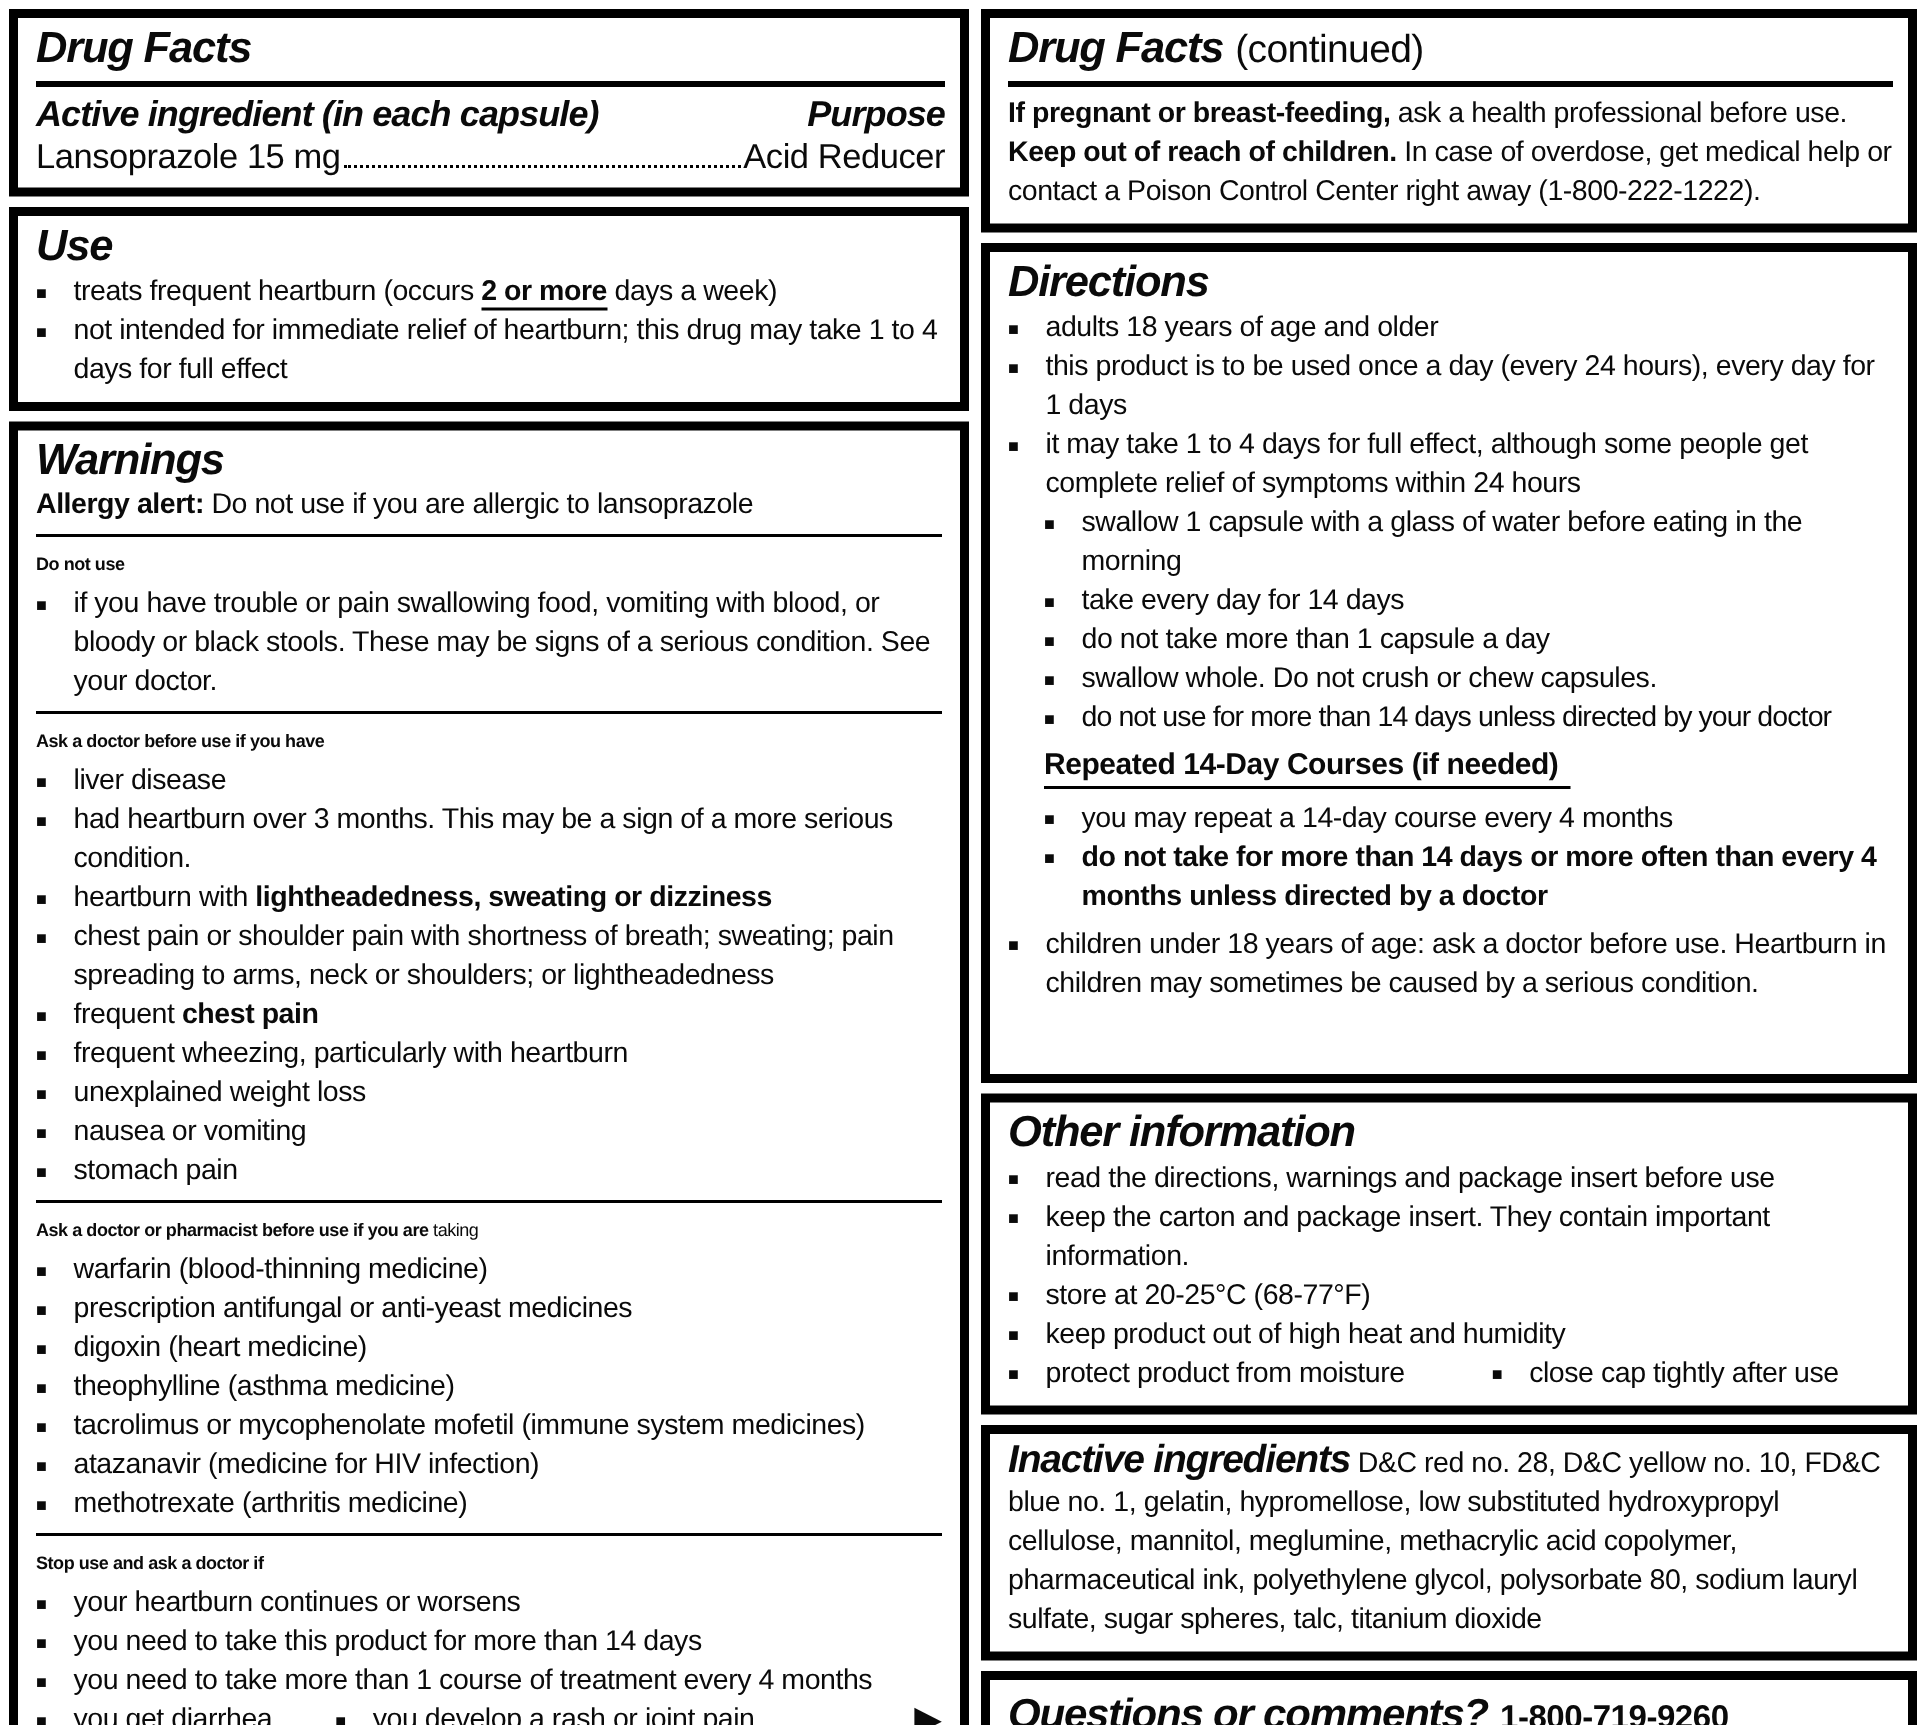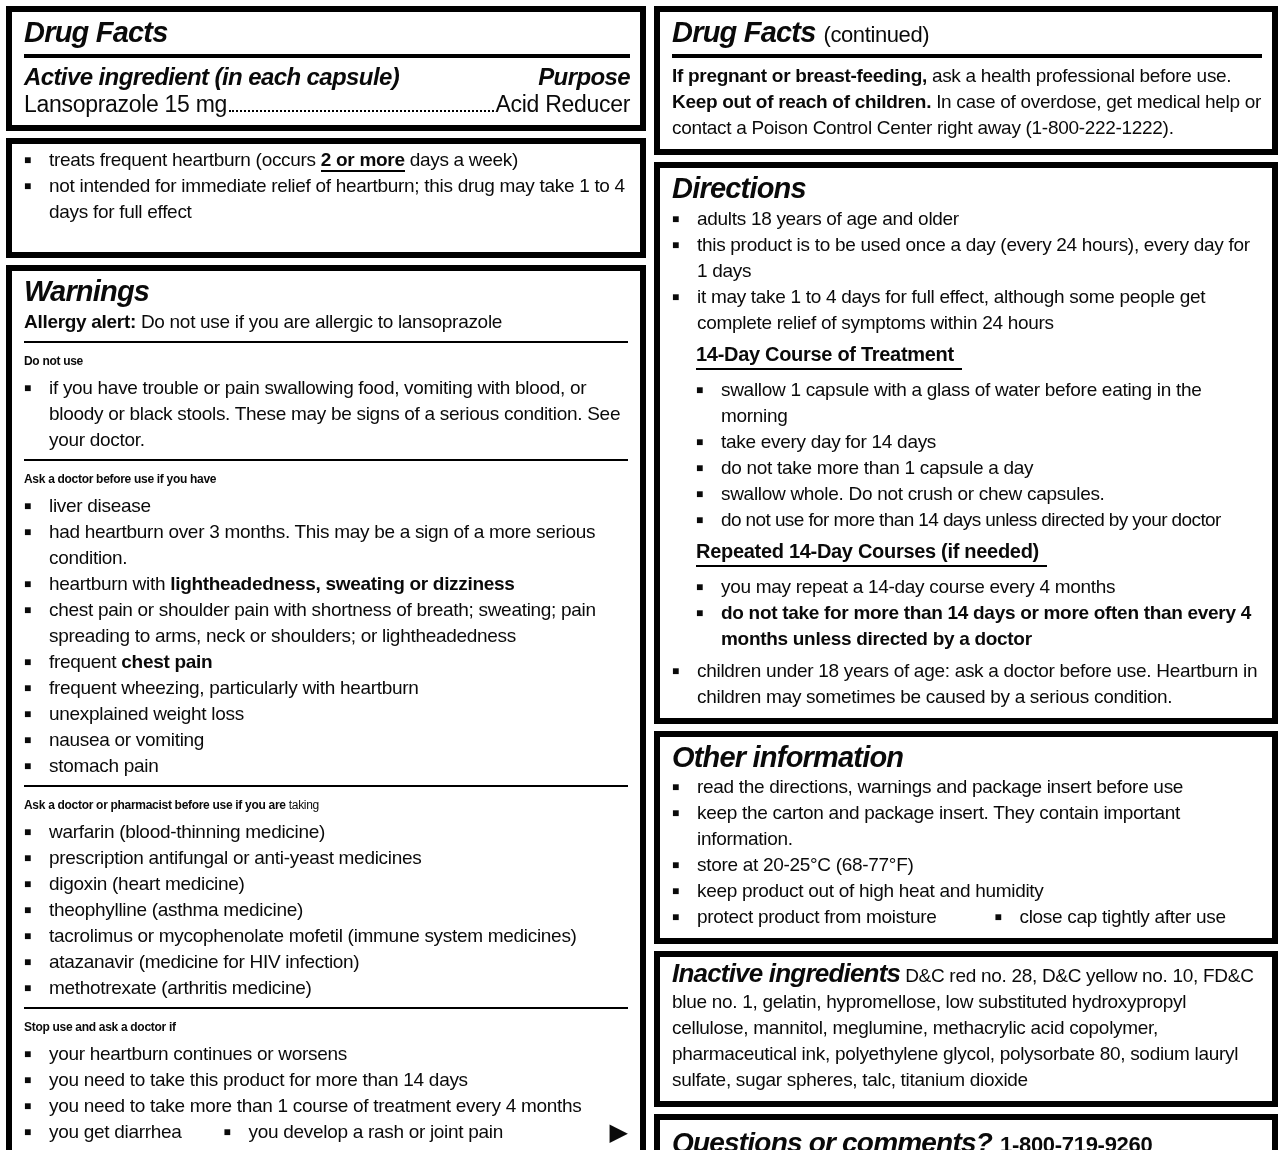--- a/index.html
+++ b/index.html
@@ -16,21 +16,21 @@
 
   .box { border: 6px solid #000; background: #fff; padding: 3px 10px 8px 12px; }
 
   .title {
     font-style: italic; font-weight: bold;
     font-size: 29px; letter-spacing: -0.8px;
     margin: 0; line-height: 1.2;
   }
   .rule-after { border-bottom: 4px solid #000; padding-bottom: 4px; margin-bottom: 5px; }
   .title-line { display: flex; align-items: baseline; }
-  .title-cont { font-style: normal; font-weight: normal; font-size: 22px; letter-spacing: -0.4px; margin-left: 8px; }
+  .title-cont { font-style: normal; font-weight: normal; font-size: 26px; letter-spacing: -0.4px; margin-left: 8px; }
 
   .body-text, p.pg, .li-text, .marker { font-size: 19px; letter-spacing: -0.3px; line-height: 26px; }
   p.pg { margin: 0; }
   .b { font-weight: bold; }
 
   .ai-row {
     display: flex; justify-content: space-between;
     font-weight: bold; font-style: italic; font-size: 24px; letter-spacing: -0.6px;
     margin: 1px 0 0;
   }
@@ -87,20 +87,21 @@
         <span>Purpose</span>
       </div>
       <div class="leader-row">
         <span>Lansoprazole 15 mg</span>
         <span class="leader"></span>
         <span>Acid Reducer</span>
       </div>
     </section>
 
     <section class="box mh-use">
+      <h2 class="title">Use</h2>
       <div class="li">
         <span class="marker">■</span>
         <span class="li-text"><span>treats frequent heartburn (occurs </span><span class="bu">2 or more</span><span> days a week)</span></span>
       </div>
       <div class="li">
         <span class="marker">■</span>
         <span class="li-text">not intended for immediate relief of heartburn; this drug may take 1 to 4 days for full effect</span>
       </div>
     </section>
 
@@ -232,21 +233,20 @@
       </div>
       <div class="li">
         <span class="marker">■</span>
         <span class="li-text">this product is to be used once a day (every 24 hours), every day for 1 days</span>
       </div>
       <div class="li">
         <span class="marker">■</span>
         <span class="li-text">it may take 1 to 4 days for full effect, although some people get complete relief of symptoms within 24 hours</span>
       </div>
 
-      <div class="u-head">14-Day Course of Treatment</div>
       <div class="sub">
         <div class="li">
           <span class="marker">■</span>
           <span class="li-text">swallow 1 capsule with a glass of water before eating in the morning</span>
         </div>
         <div class="li">
           <span class="marker">■</span>
           <span class="li-text">take every day for 14 days</span>
         </div>
         <div class="li">

